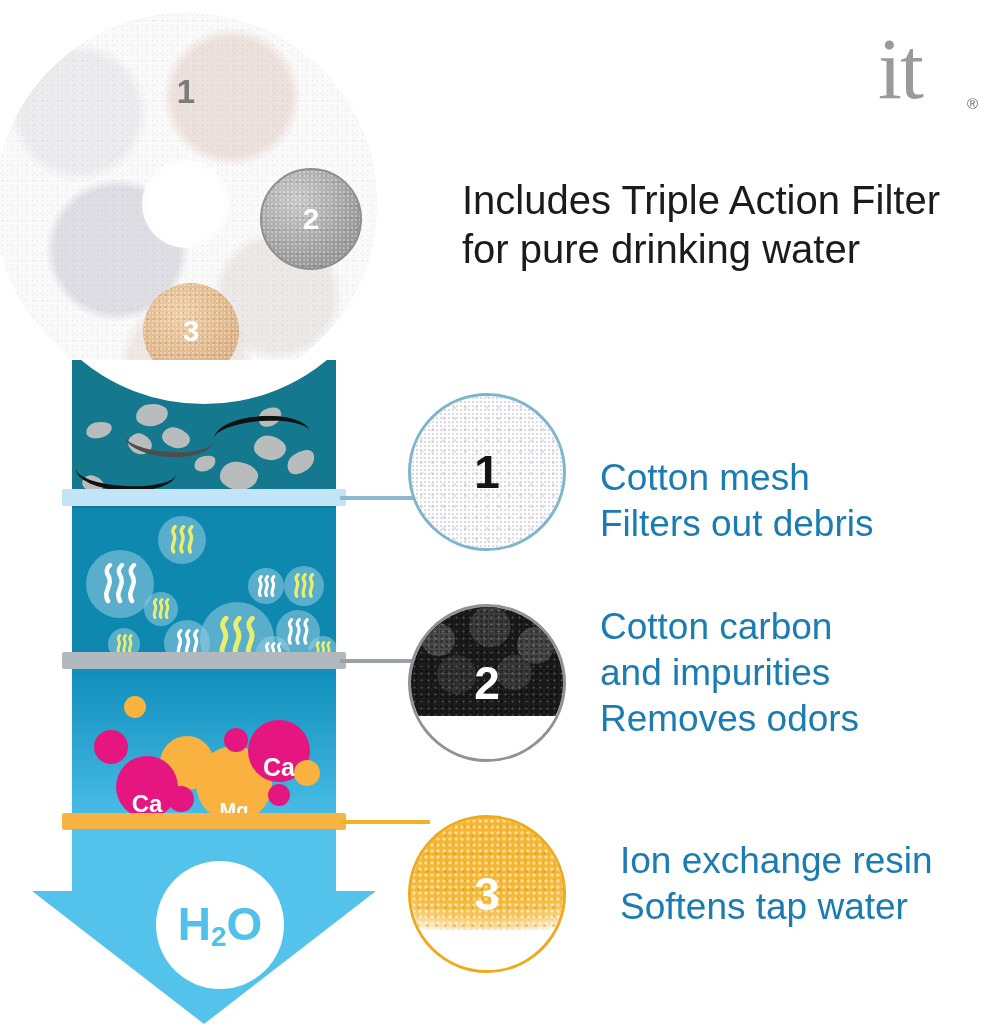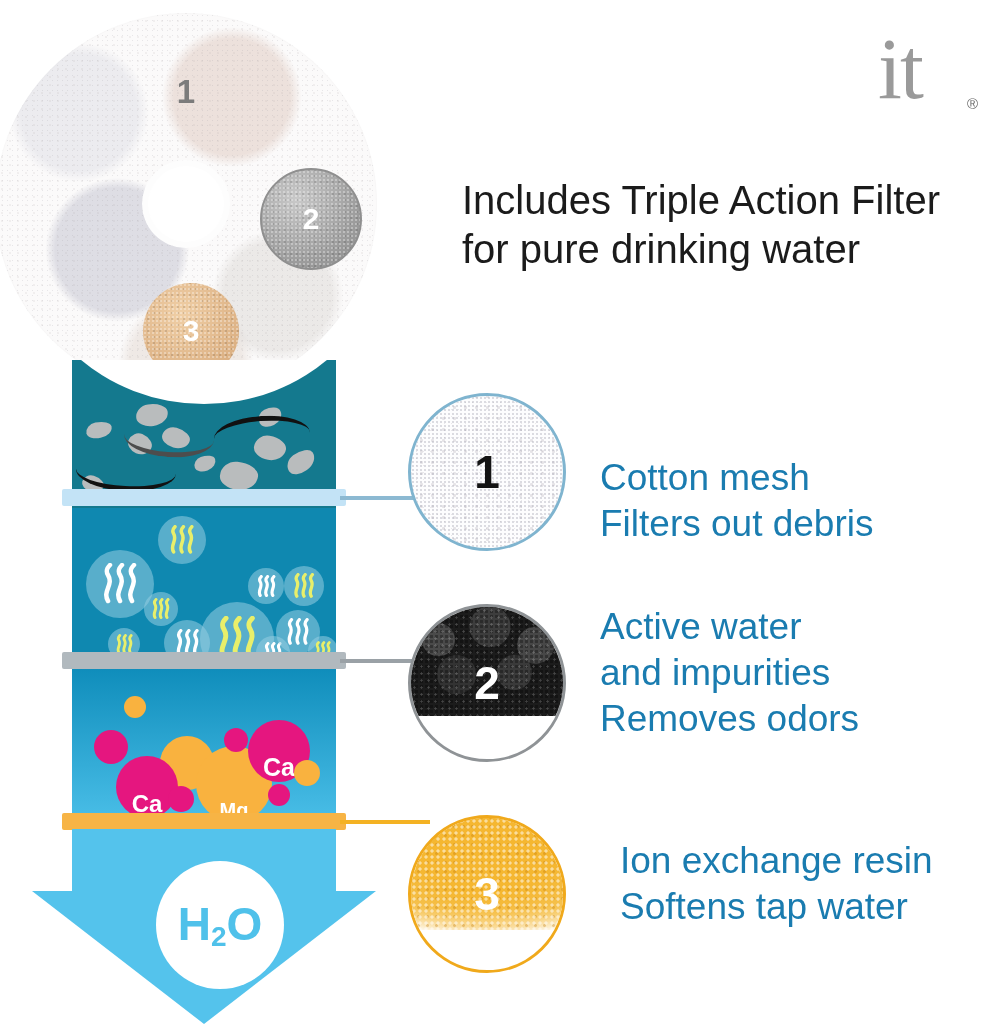--- a/index.html
+++ b/index.html
@@ -312,21 +312,21 @@
   <div class="steptxt" id="s1">
     <div>Cotton mesh</div>
     <div>Filters out debris</div>
   </div>
 
   <div class="callout" id="c2">
     <div class="carbon"></div>
     <span class="callnum">2</span>
   </div>
   <div class="steptxt" id="s2">
-    <div>Active water</div>
+    <div>Cotton carbon</div>
     <div>and impurities</div>
     <div>Removes odors</div>
   </div>
 
   <div class="callout" id="c3">
     <div class="resin"></div>
     <span class="callnum">3</span>
   </div>
   <div class="steptxt" id="s3">
     <div>Ion exchange resin</div>

